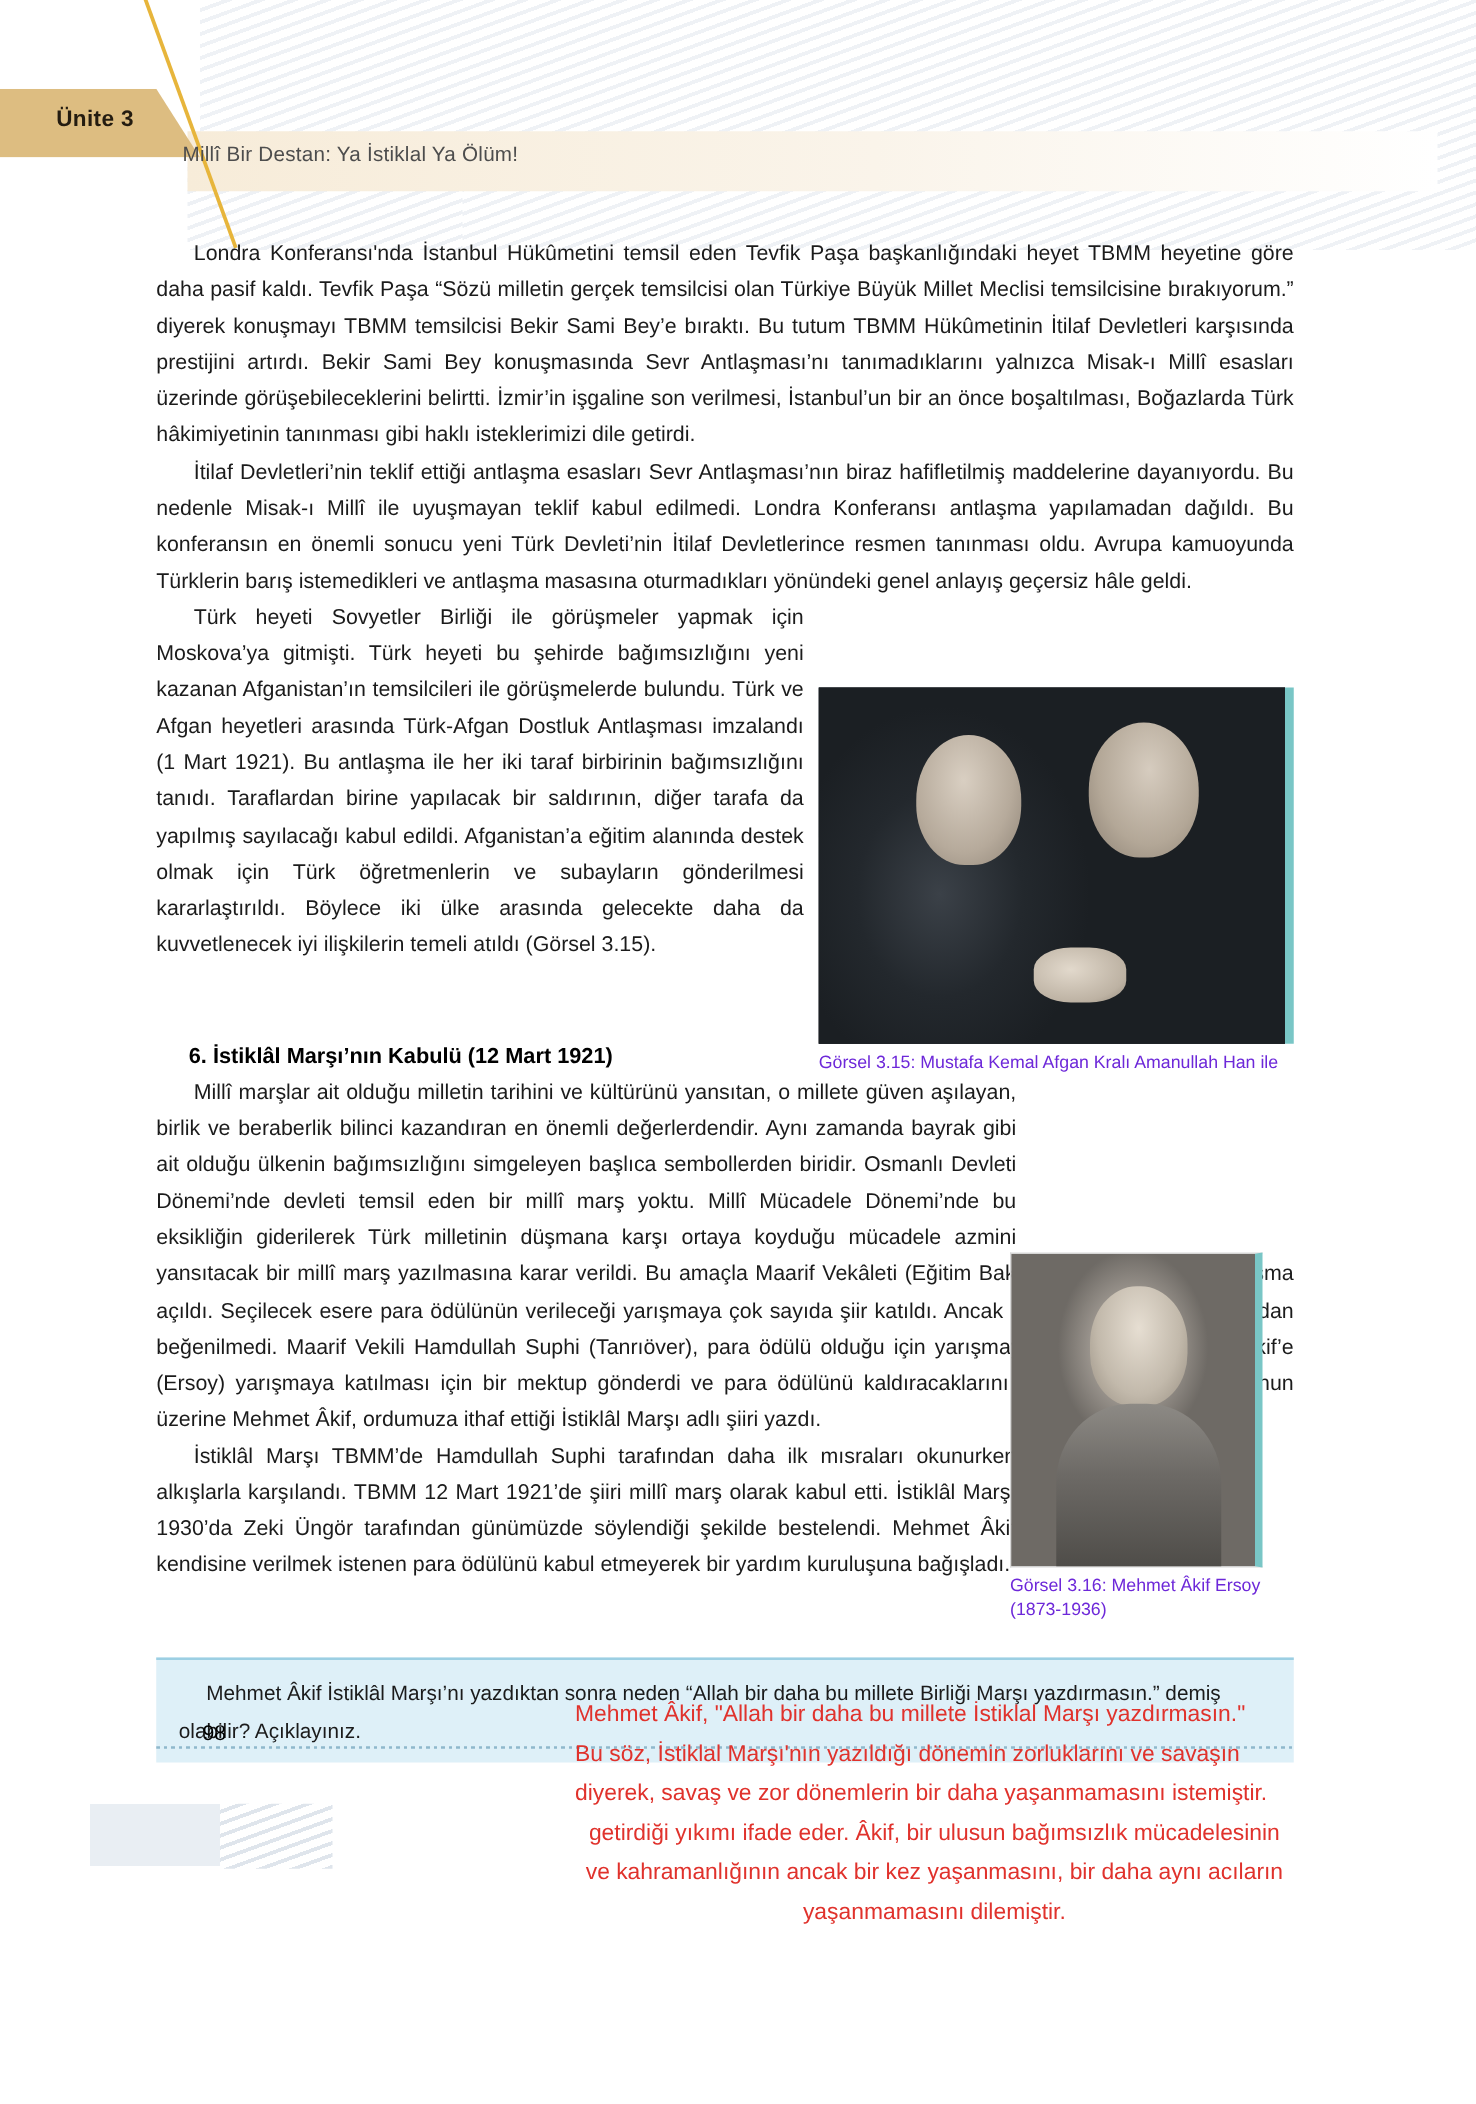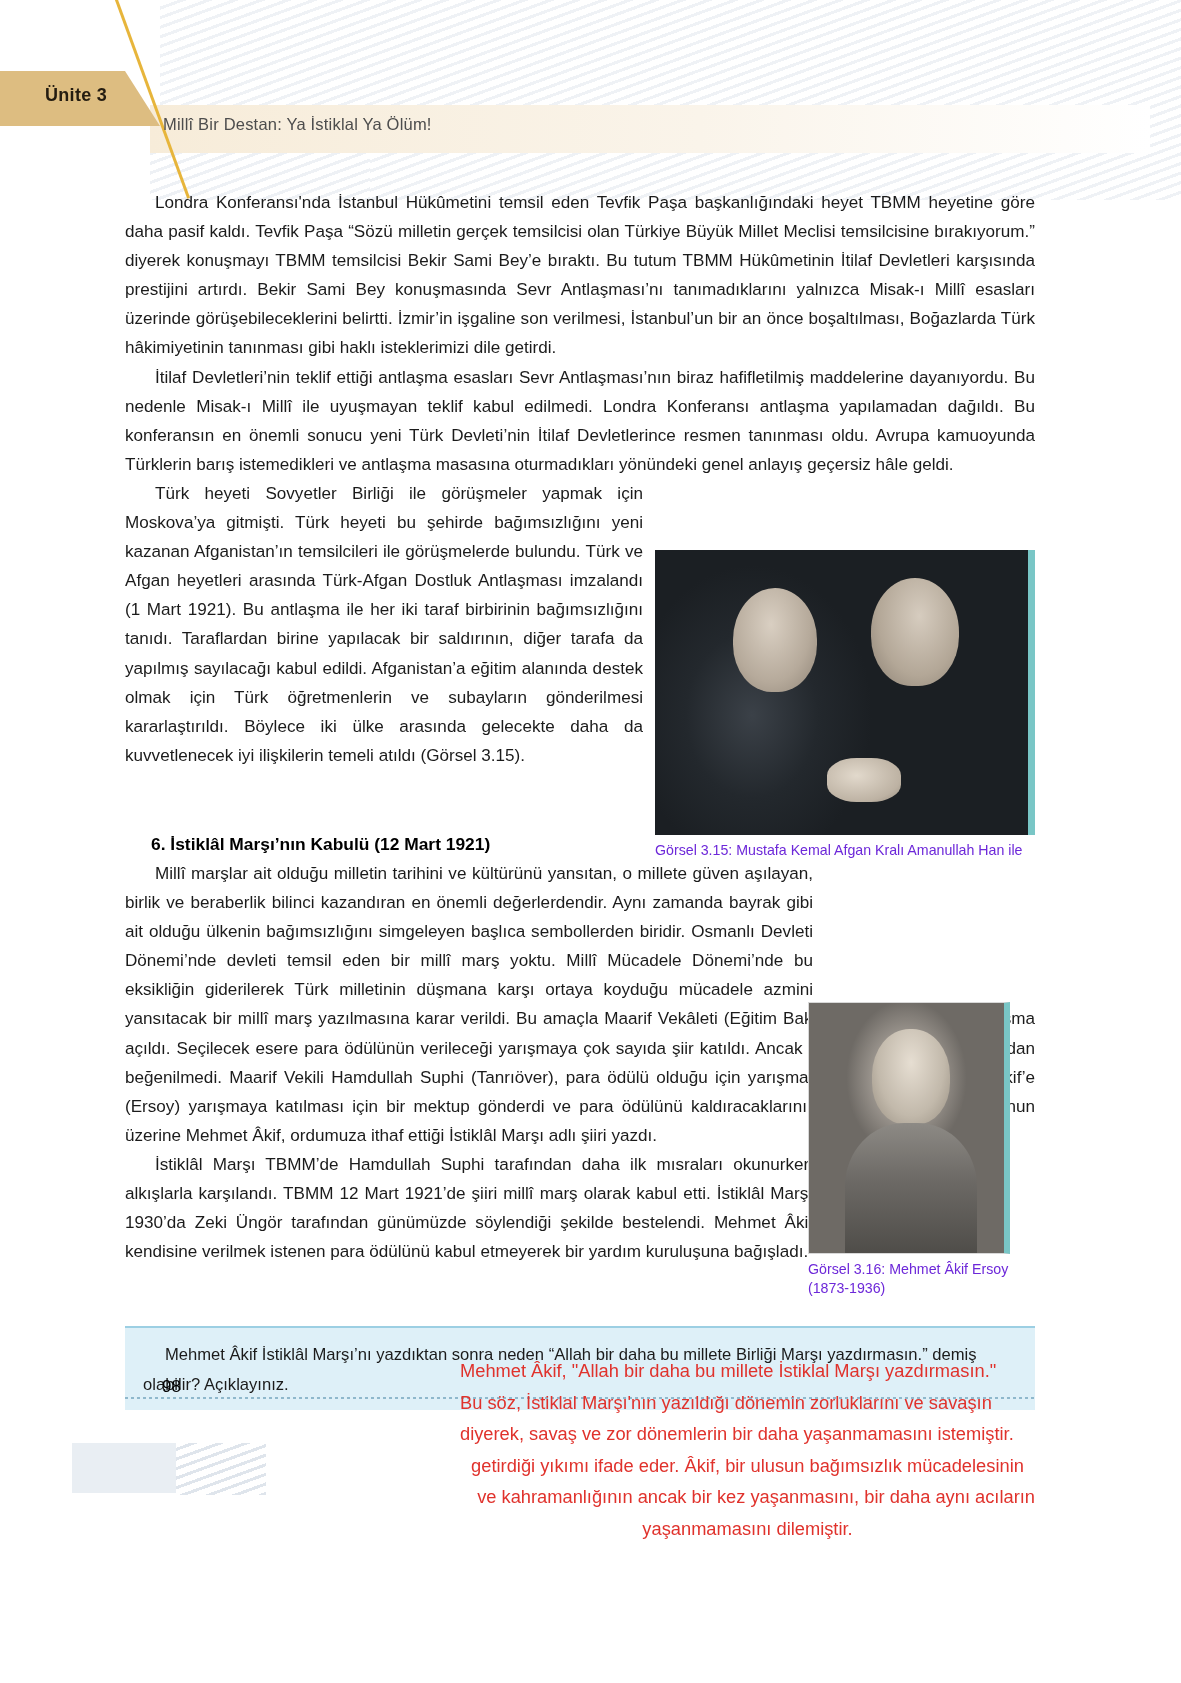--- a/index.html
+++ b/index.html
@@ -41,21 +41,21 @@
       #ffffff 3px, #ffffff 9px);
   }
   .hdr-title-bar {
     position: absolute;
     left: 150px; top: 105px;
     width: 1000px; height: 48px;
     background: linear-gradient(90deg, #f7ecd9 0%, #faf4ea 55%, #ffffff 100%);
   }
   .hdr-title-text {
     position: absolute;
-    left: 163px; top: 115px;
+    left: 146px; top: 115px;
     font-size: 16.5px;
     color: #4d4d4d;
     letter-spacing: .2px;
     white-space: nowrap;
   }
   .unit-tab {
     position: absolute;
     left: 0; top: 71px;
     width: 160px; height: 55px;
     background: #ddbd81;
@@ -212,21 +212,21 @@
     font-size: 18.3px;
     line-height: 31.5px;
     color: #e0322c;
     text-align: center;
   }
   .answer .ln { display:block; white-space: nowrap; }
   .answer .ln.l1 { text-align:left; }
   .answer .ln.l2 { text-align:left; }
   .answer .ln.l3 { text-align:left; }
   .answer .ln.l4 { text-align:center; }
-  .answer .ln.l5 { text-align:right; }
+  .answer .ln.l5 { text-align:center; }
   .answer .ln.l6 { text-align:center; }
 
   
   .footer-shape {
     position:absolute;
     left:72px; top:1443px;
     width:180px; height:50px;
     background:#e9eef3;
     clip-path: polygon(0 0, 155px 0, 180px 50px, 0 50px);
   }

